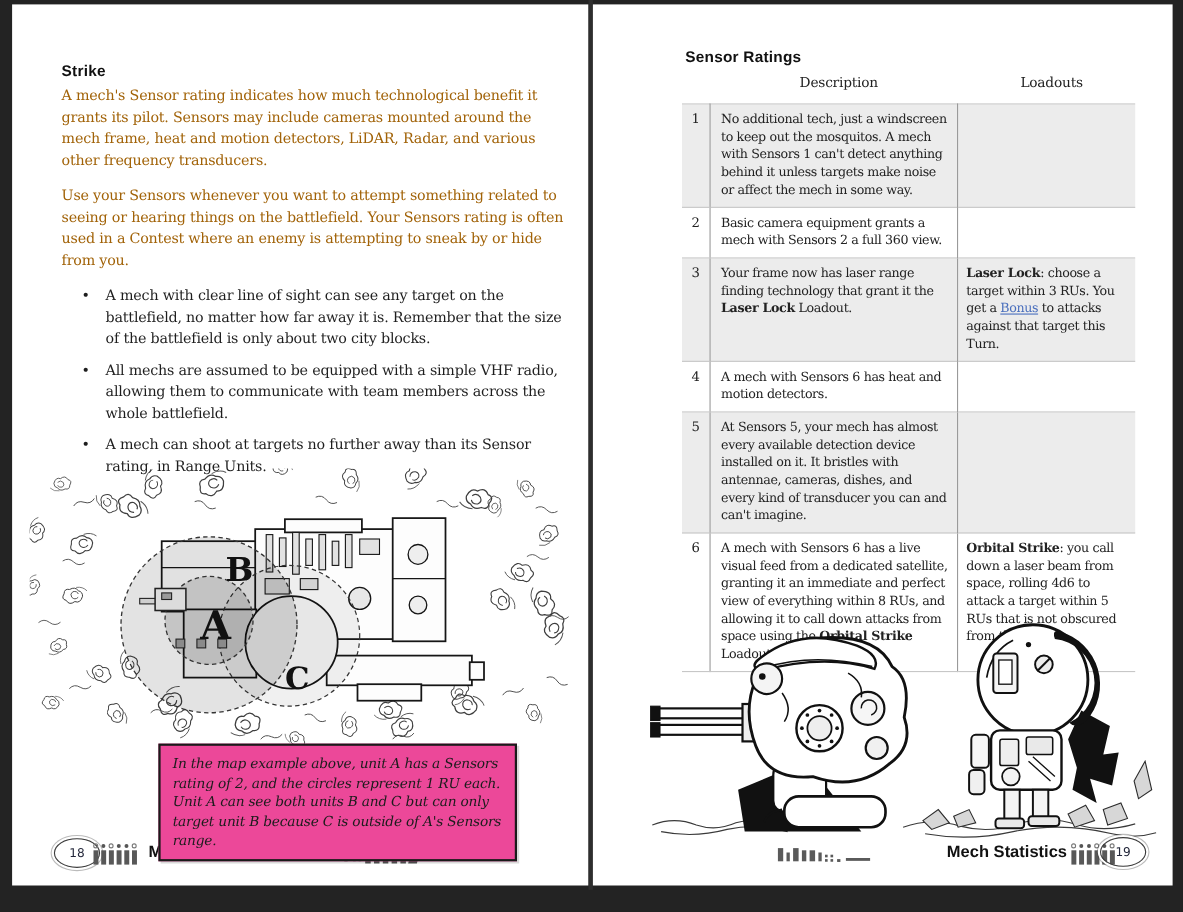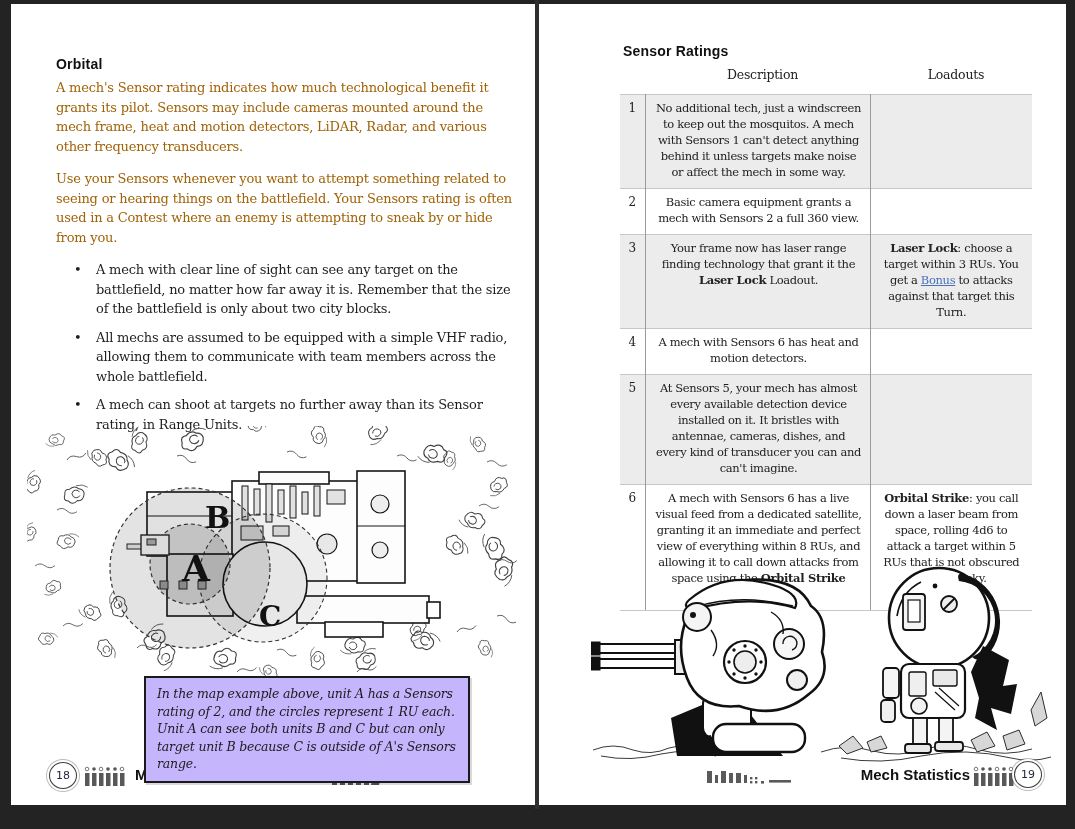--- a/index.html
+++ b/index.html
@@ -23,29 +23,29 @@
   }
   ul.bullets { list-style:none; margin-top:2px; }
   ul.bullets li {
     display:flex; font-size:13px; line-height:19.5px; letter-spacing:-0.2px;
     margin-bottom:9px; color:#1e1e1e;
   }
   ul.bullets .dot { width:40px; padding-left:18px; flex:none; }
   .map-wrap { position:absolute; left:16px; top:422px; width:492px; height:252px; }
   .caption-box {
     position:absolute; left:133px; top:672px; width:326px;
-    border:2px solid #1a1a1a; background:#c4b5fd; padding:7px 11px 8px 11px;
+    border:2px solid #1a1a1a; background:#ec4899; padding:7px 11px 8px 11px;
     font-style:italic; font-size:12.5px; line-height:17.5px; letter-spacing:-0.2px;
     box-shadow:2px 2px 0 rgba(0,0,0,0.15); z-index:5;
   }
 
   
   .footer { position:absolute; bottom:14px; left:0; width:100%; height:30px; }
   .pagenum {
-    position:absolute; width:28px; height:27px; border:1.5px solid #3c3c3c; border-radius:50%;
+    position:absolute; width:42px; height:27px; border:1.5px solid #3c3c3c; border-radius:50%;
     display:flex; align-items:center; justify-content:center;
     font-family:"DejaVu Sans", sans-serif; font-size:11px; color:#23273a;
     box-shadow:0 0 0 2px #fff, 0 0 0 3px rgba(60,60,60,0.35);
   }
   .footer-title {
     position:absolute; font-family:"Liberation Sans", sans-serif; font-weight:bold;
     font-size:15px; color:#111; top:5px; white-space:nowrap;
   }
   .deco { position:absolute; top:6px; }
 
@@ -59,40 +59,39 @@
   .sensor-table col.c-desc { width:225px; }
   .sensor-table col.c-load { width:162px; }
   .sensor-table th {
     font-weight:normal; font-size:12.5px; text-align:center; color:#222;
     padding:0 0 12px 10px; letter-spacing:-0.2px;margin-top:40px;
   }
   .sensor-table td {
     font-size:11.5px; line-height:16px; letter-spacing:-0.35px; color:#222;
     vertical-align:top; padding:5px 8px 8px 8px;
     border-top:1px solid #c7c7c7;
-    text-align:center;
   }
   .sensor-table tbody tr:last-child td { border-bottom:1px solid #c7c7c7; }
   .sensor-table td.td-num  { text-align:center; padding-left:2px; padding-right:2px;
     border-right:1px solid #9a9a9a; font-size:12px; }
   .sensor-table td.td-desc { border-right:1px solid #9a9a9a; padding-left:10px; }
   .sensor-table tr.shaded td { background:#ececec; }
   .sensor-table b { font-weight:bold; letter-spacing:-0.3px; }
   a.link { color:#4a6fbd; text-decoration:underline; cursor:pointer; }
 
   .mechs-wrap { position:absolute; left:52px; top:556px; width:466px; height:202px; }
 
   svg text.map-label { font-family:"DejaVu Serif", serif; font-weight:bold; fill:#111; }
 </style>
 </head>
 <body>
 
 <div class="page page-left">
   <div class="lp-content">
-    <h2 class="section-heading">Orbital</h2>
+    <h2 class="section-heading">Strike</h2>
     <div class="body-text">
         <p>A mech's Sensor rating indicates how much technological benefit it grants its pilot.  Sensors may include cameras mounted around the mech frame, heat and motion detectors, LiDAR, Radar, and various other frequency transducers.</p>
         <p>Use your Sensors whenever you want to attempt something related to seeing or hearing things on the battlefield.  Your Sensors rating is often used in a Contest where an enemy is attempting to sneak by or hide from you.</p>
       </div>
     <ul class="bullets">
         <li>
           <span class="dot">•</span>
           <span>A mech with clear line of sight can see any target on the battlefield, no matter how far away it is.  Remember that the size of the battlefield is only about two city blocks.</span>
         </li>
         <li>

